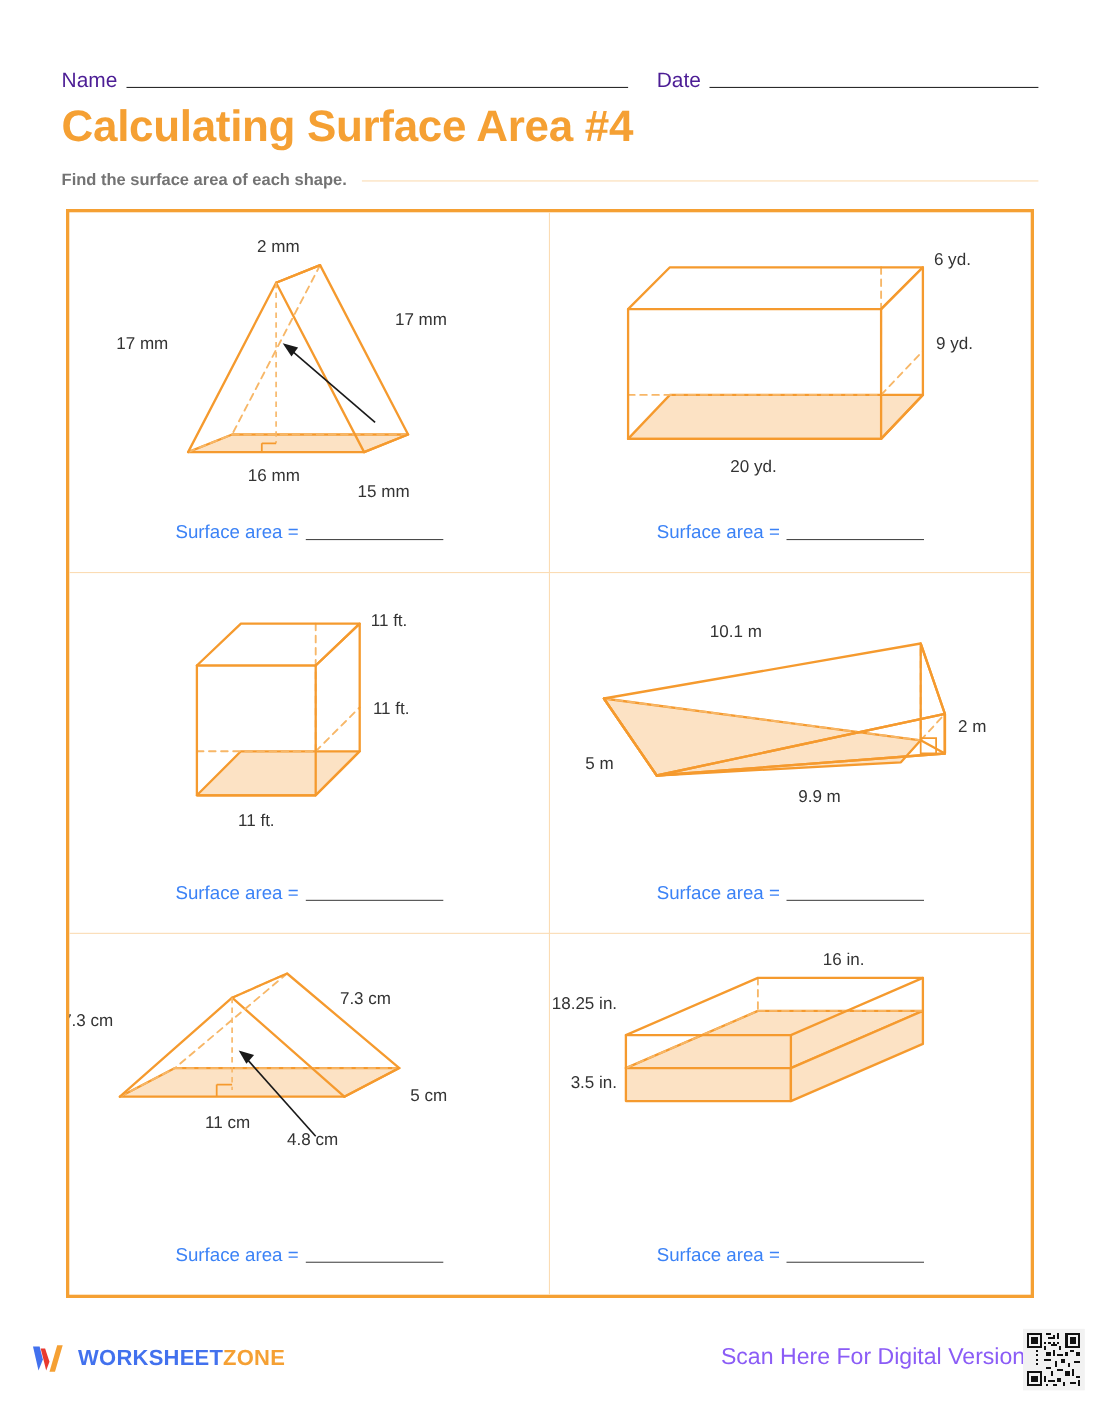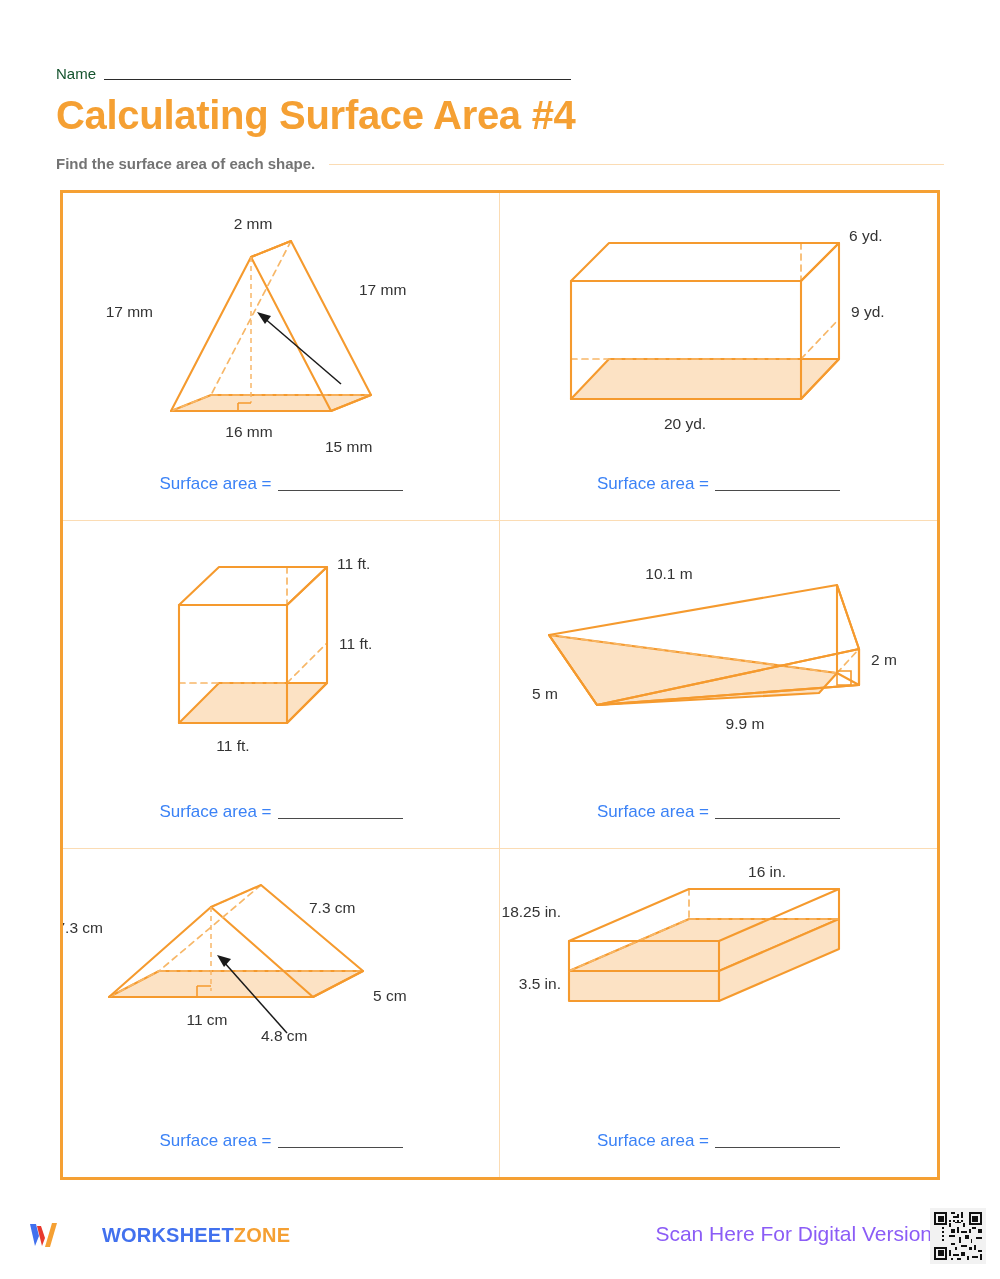--- a/index.html
+++ b/index.html
@@ -23,22 +23,22 @@
     left: 56px;
     top: 54px;
     width: 888px;
     height: 30px;
     display: flex;
     align-items: flex-end;
     font-size: 19px;
     color: #2b2b2b;
   }
   .nd-label {
-    font-size: 15px;
-    color: #14532d;
+    font-size: 19px;
+    color: #4c1d95;
     white-space: nowrap;
     line-height: 20px;
   }
   .nd-rule {
     flex: 1 1 auto;
     border-bottom: 1.6px solid #2b2b2b;
     margin-left: 8px;
     margin-bottom: 4px;
     height: 1px;
   }
@@ -139,21 +139,20 @@
   }
 
   
   .footer-logo {
     position: absolute;
     left: 28px;
     top: 1215px;
     display: flex;
     align-items: center;
     height: 40px;
-    gap: 31px;
   }
   .logo-mark { width: 34px; height: 30px; margin-right: 9px; }
   .logo-text { font-size: 20px; font-weight: bold; letter-spacing: 0.2px; white-space: nowrap; }
   .logo-worksheet { color: #4271EE; }
   .logo-zone { color: #F5A033; }
 
   .footer-scan {
     position: absolute;
     right: 68px;
     top: 1222px;
@@ -171,20 +170,24 @@
     padding: 0;
   }
   .footer-qr svg { display: block; }
 </style>
 </head>
 <body>
 
 <div class="name-date-row">
   <div class="nd-name-wrap">
     <span class="nd-label">Name</span>
+    <span class="nd-rule"></span>
+  </div>
+  <div class="nd-date-wrap">
+    <span class="nd-label">Date</span>
     <span class="nd-rule"></span>
   </div>
 </div>
 
 <div class="page-title">Calculating Surface Area #4</div>
 
 <div class="subtitle-row">
   <span class="subtitle-text">Find the surface area of each shape.</span>
   <span class="subtitle-rule"></span>
 </div>

